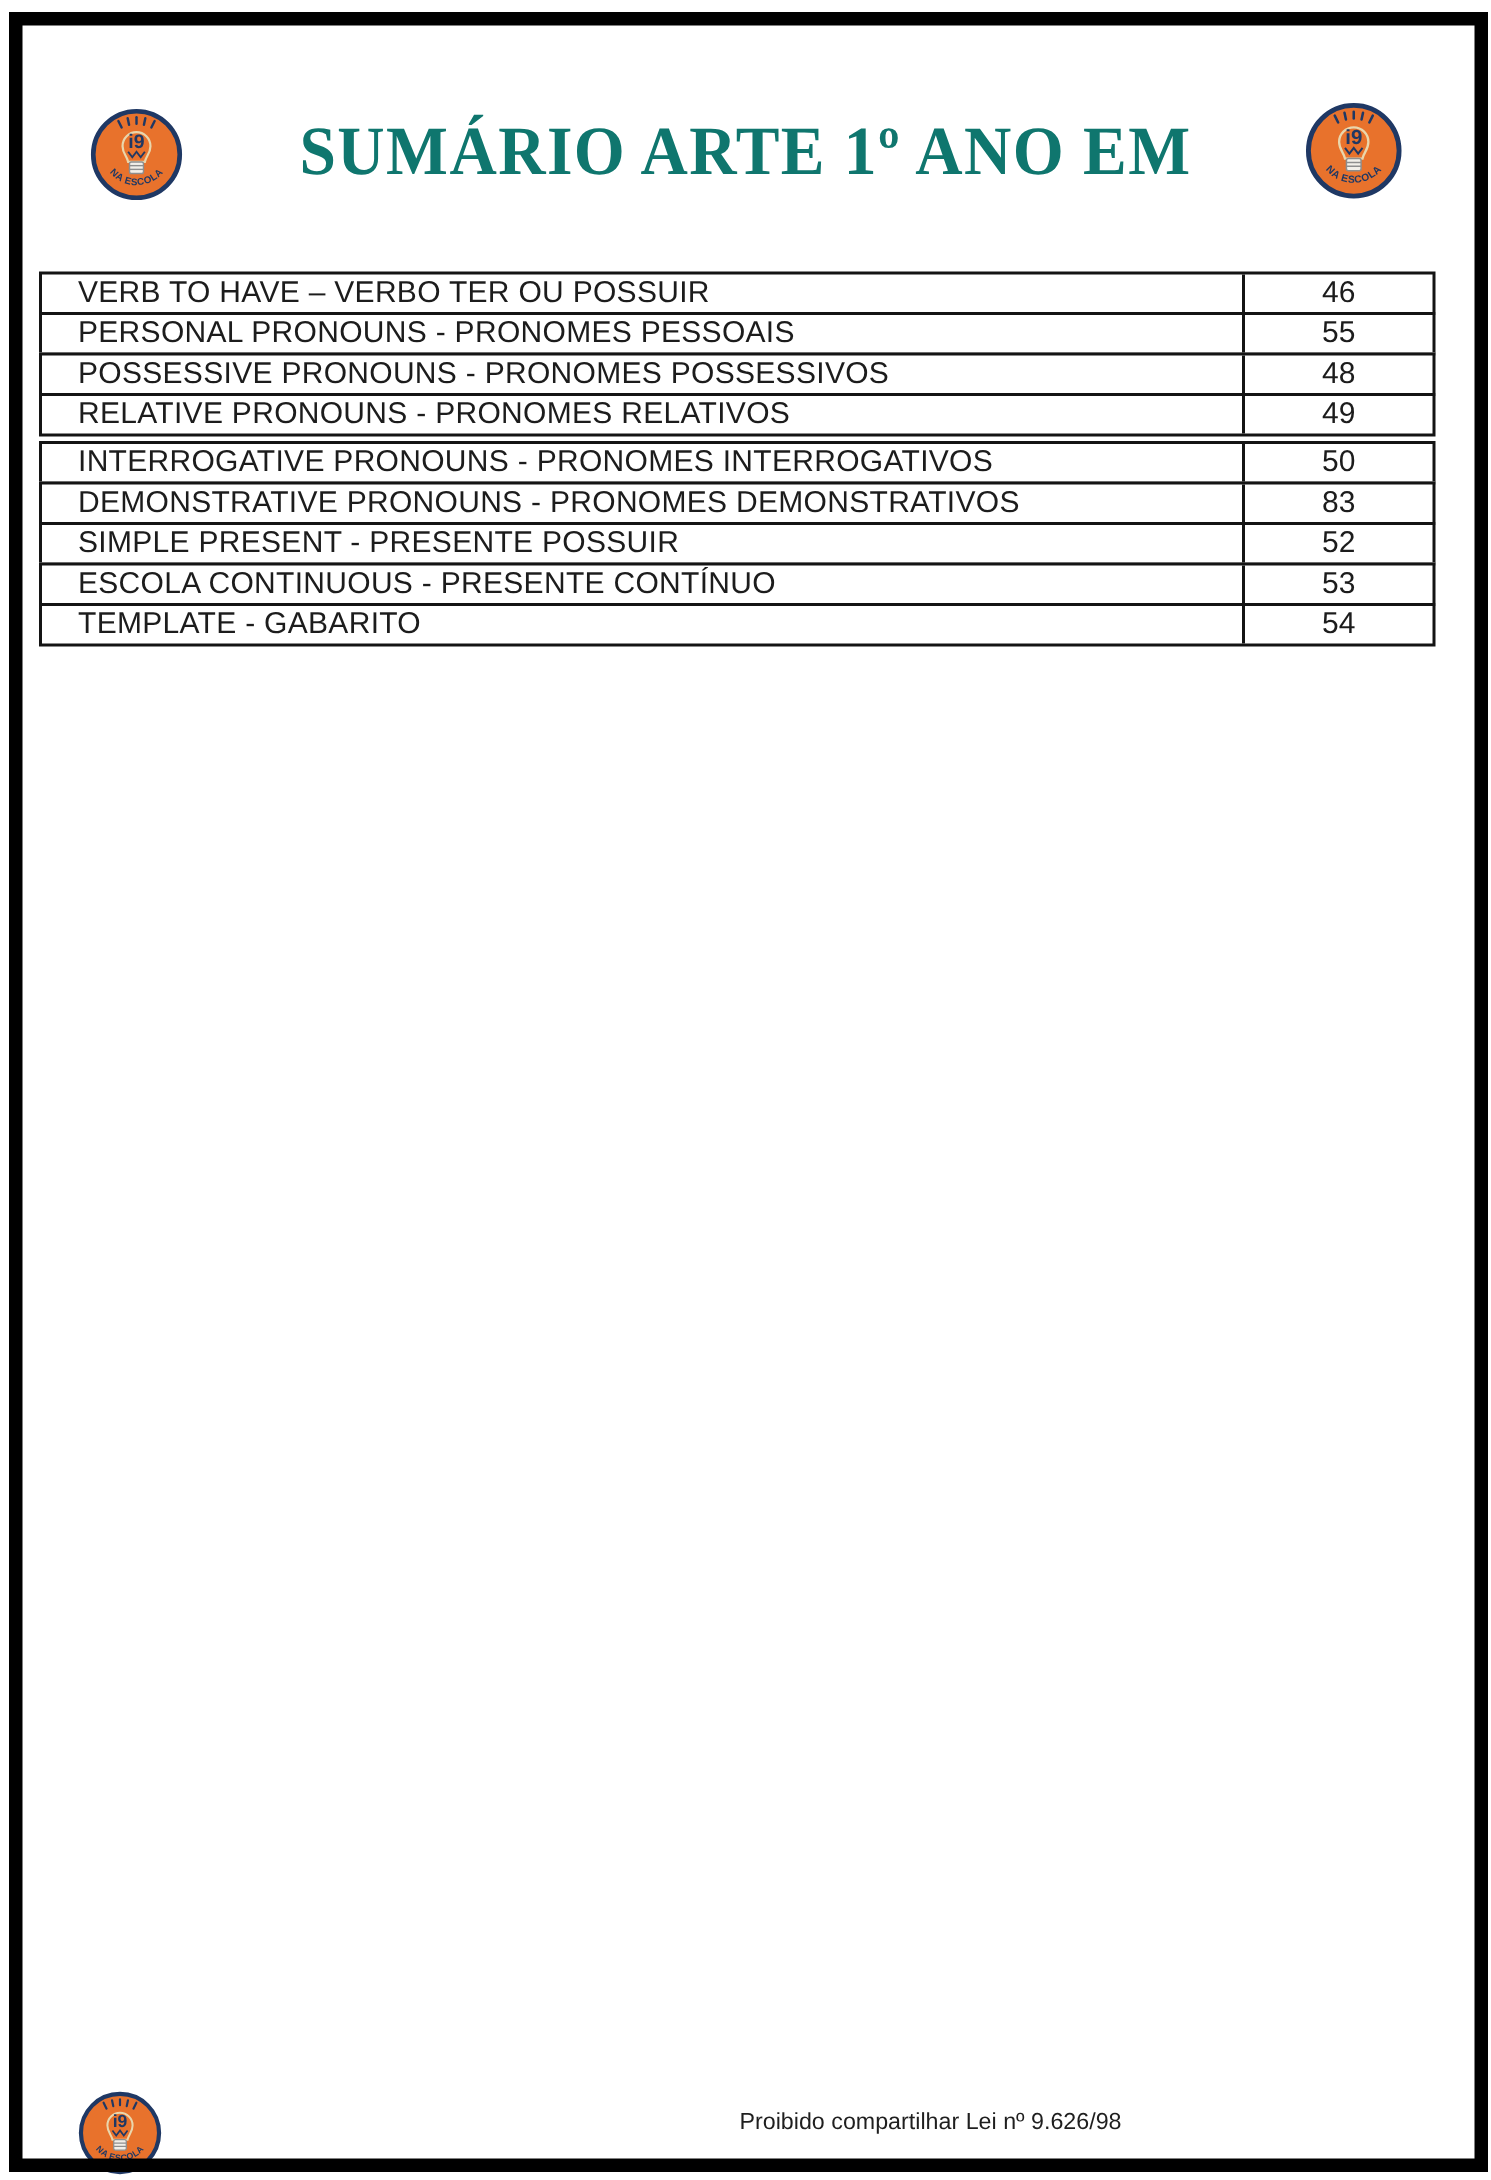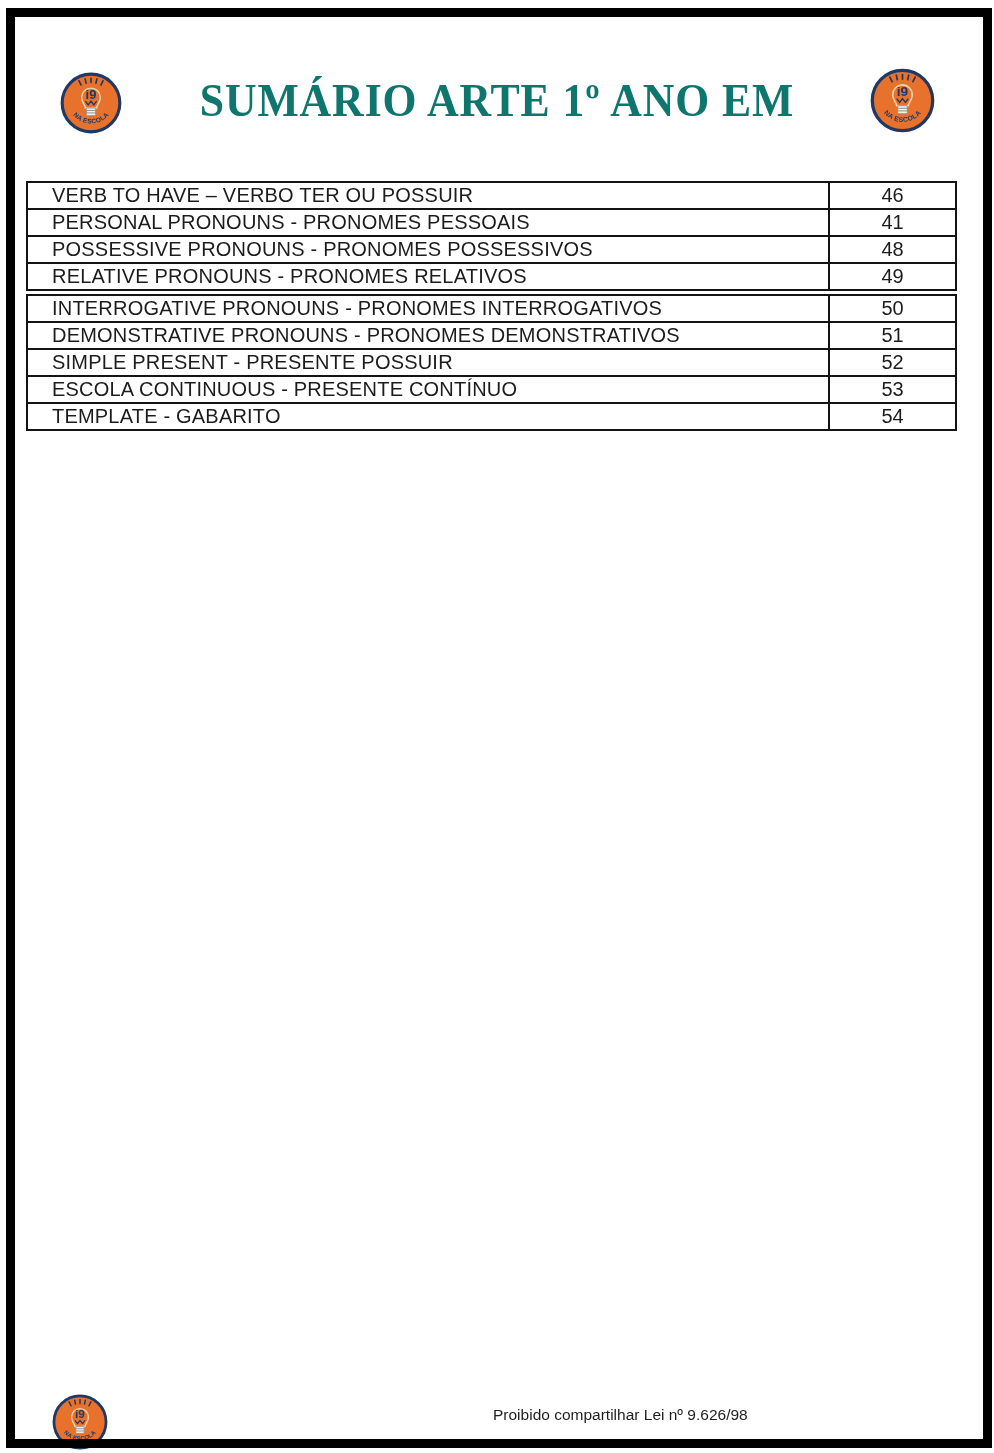--- a/index.html
+++ b/index.html
@@ -165,21 +165,21 @@
     <div class="toc-row">
       <div class="toc-label">
           <span>VERB TO HAVE – VERBO TER OU POSSUIR</span>
         </div>
       <div class="toc-page">46</div>
     </div>
     <div class="toc-row">
       <div class="toc-label">
           <span>PERSONAL PRONOUNS - PRONOMES PESSOAIS</span>
         </div>
-      <div class="toc-page">41</div>
+      <div class="toc-page">55</div>
     </div>
     <div class="toc-row">
       <div class="toc-label">
           <span>POSSESSIVE PRONOUNS - PRONOMES POSSESSIVOS</span>
         </div>
       <div class="toc-page">48</div>
     </div>
     <div class="toc-row">
       <div class="toc-label">
           <span>RELATIVE PRONOUNS - PRONOMES RELATIVOS</span>
@@ -189,21 +189,21 @@
     <div class="toc-row sep">
       <div class="toc-label">
           <span>INTERROGATIVE PRONOUNS - PRONOMES INTERROGATIVOS</span>
         </div>
       <div class="toc-page">50</div>
     </div>
     <div class="toc-row">
       <div class="toc-label">
           <span>DEMONSTRATIVE PRONOUNS - PRONOMES DEMONSTRATIVOS</span>
         </div>
-      <div class="toc-page">51</div>
+      <div class="toc-page">83</div>
     </div>
     <div class="toc-row">
       <div class="toc-label">
           <span>SIMPLE PRESENT - PRESENTE POSSUIR</span>
         </div>
       <div class="toc-page">52</div>
     </div>
     <div class="toc-row">
       <div class="toc-label">
           <span>ESCOLA CONTINUOUS - PRESENTE CONTÍNUO</span>

